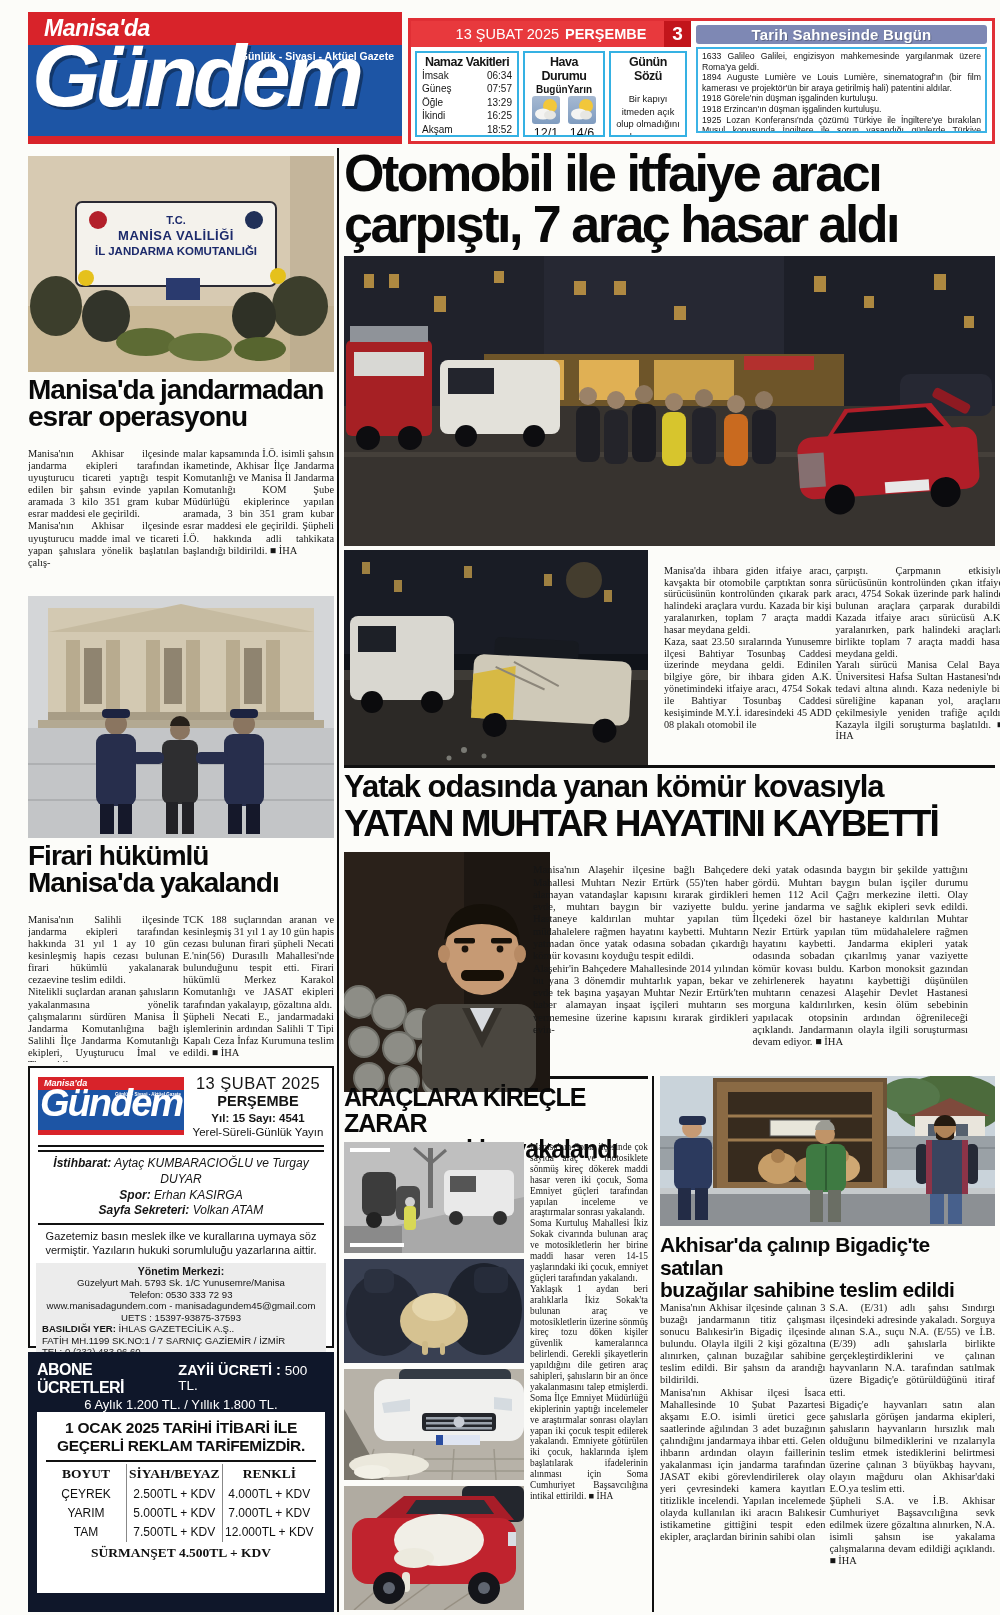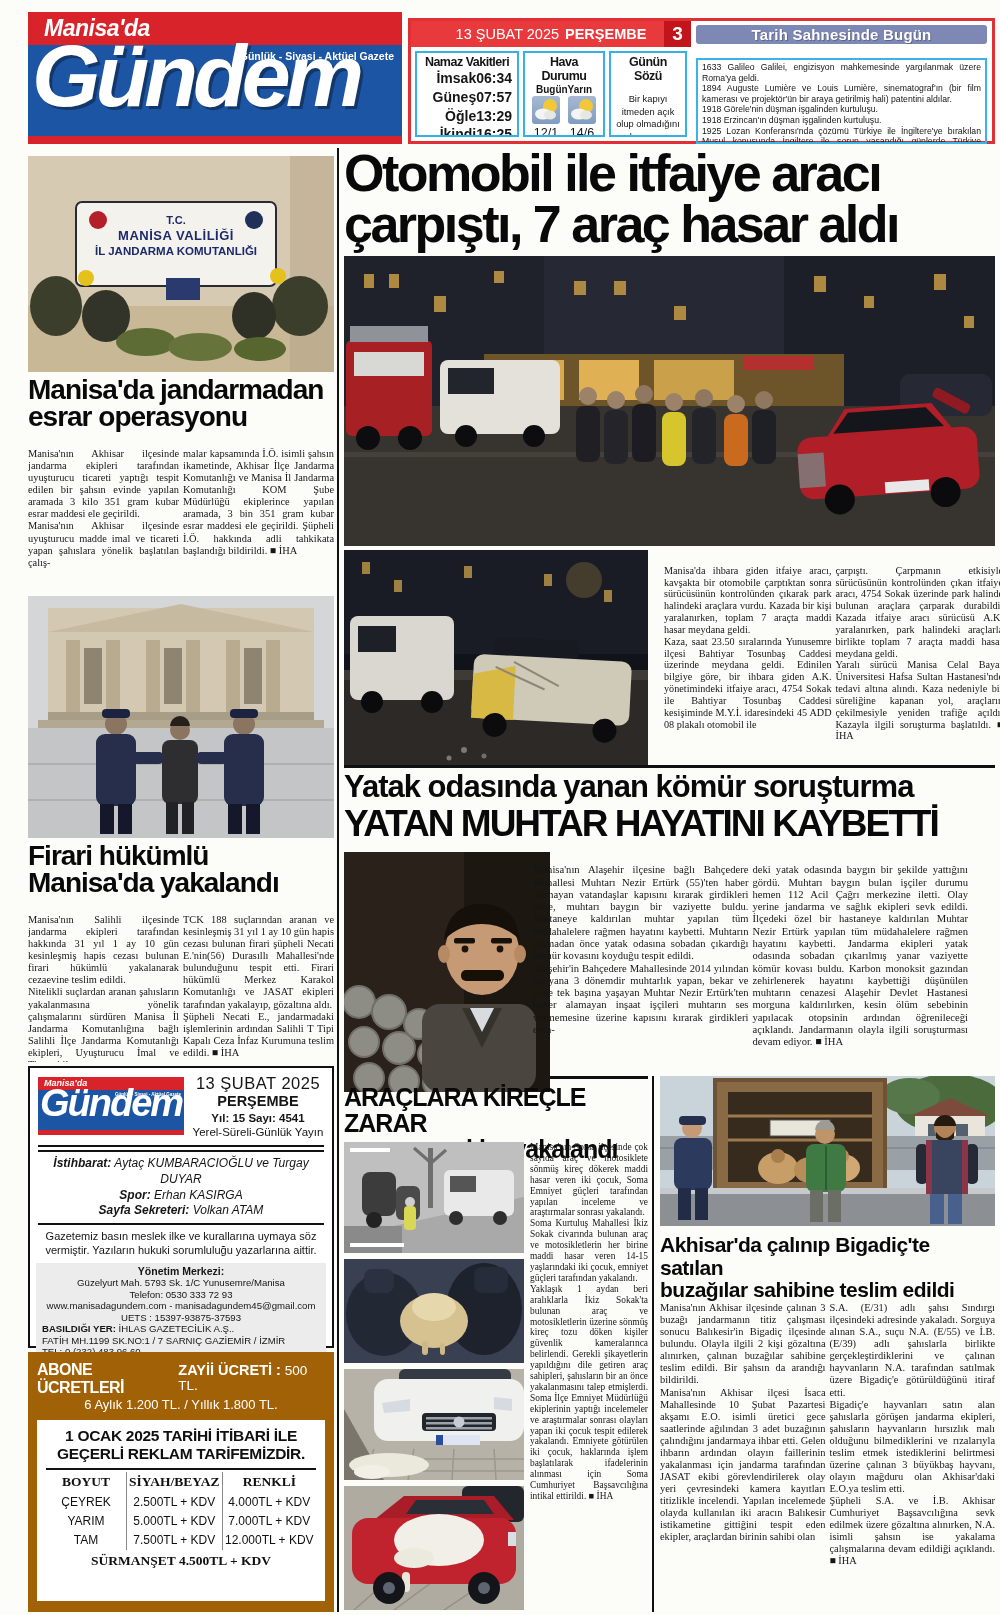--- a/index.html
+++ b/index.html
@@ -32,32 +32,32 @@
   .info-left{width:280px;position:relative}
   .date-bar{height:26px;background:#e8393d;color:#fff;display:flex;align-items:center;justify-content:center;
       gap:6px;font-family:"Liberation Sans",sans-serif;font-size:14.5px}
   .date-bar .day{font-weight:800}
   .page-badge{position:absolute;right:0;top:0;width:27px;height:26px;background:#c2151b;color:#fff;
       font-family:"Liberation Sans",sans-serif;font-weight:900;font-size:19px;display:flex;align-items:center;justify-content:center}
   .mini-boxes{display:flex;gap:4px;padding:4px;height:94px}
   .mini-box{border:2px solid #35b1e3;background:#fff;font-family:"Liberation Sans",sans-serif;padding:2px 3px;overflow:hidden}
   .mini-box .ttl{font-weight:800;font-size:12.5px;text-align:center;letter-spacing:-.5px}
   .prayer-box{width:104px}
-  .prayer-row{display:flex;justify-content:flex-end;font-size:14px;font-weight:700;line-height:1.34;padding:0 2px}
+  .prayer-row{display:flex;justify-content:space-between;font-size:10px;font-weight:400;line-height:1.34;padding:0 2px}
   .weather-box{width:82px;text-align:center}
   .wx-labels{display:flex;justify-content:center;font-size:10px;font-weight:700;margin-top:1px}
   .wx-icons{display:flex;justify-content:space-around;margin-top:1px}
   .wx-icon{width:28px;height:28px;border-radius:3px;background:linear-gradient(180deg,#a6b9d2,#7f9cc0)}
   .wx-temps{display:flex;justify-content:space-around;font-size:12.5px;margin-top:2px}
   .quote-box{flex:1}
   .quote-text{font-size:9.3px;text-align:center;margin-top:10px;line-height:1.35;padding:0 2px}
   .info-right{flex:1;padding:4px 5px}
   .hist-head{background:#7e88b4;color:#fff;font-family:"Liberation Sans",sans-serif;font-weight:800;
       font-size:15px;text-align:center;border-radius:3px;padding:1px 0;letter-spacing:.2px;text-shadow:1px 1px 0 rgba(0,0,0,.25)}
-  .hist-body{border:2px solid #3cb3e6;margin-top:14px;padding:2px 4px;font-family:"Liberation Sans",sans-serif;
+  .hist-body{border:2px solid #3cb3e6;margin-top:3px;padding:2px 4px;font-family:"Liberation Sans",sans-serif;
       font-size:8.7px;line-height:1.22;text-align:justify;height:86px;overflow:hidden}
 
   
   .imprint{position:absolute;left:28px;top:1066px;width:306px;height:282px;border:2px solid #111;
       background:#fff;font-family:"Liberation Sans",sans-serif}
   .imp-top{display:flex;align-items:center;gap:8px;padding:5px 8px 3px}
   .mini-logo{width:146px;flex:none}
   .ml-red{height:13px;background:#d8232a;color:#fff;font-style:italic;font-weight:900;font-size:9px;padding-left:6px;line-height:13px}
   .ml-blue{position:relative;height:40px;background:#1d55a5}
   .ml-title{position:absolute;left:2px;top:-8px;color:#fff;font-style:italic;font-weight:900;font-size:38px;letter-spacing:-2px}
@@ -76,28 +76,28 @@
   .imp-vdiv{width:2px;height:34px;background:#111;margin:0 6px}
   .imp-staff{text-align:center;font-size:12px;font-style:italic;line-height:1.32;padding:1px 6px}
   .imp-staff b{font-weight:800}
   .imp-disc{font-weight:400;font-size:11px;text-align:center;line-height:1.25;padding:2px 10px}
   .imp-mgmt{background:#ececec;margin:3px 6px 0;padding:2px 6px;font-size:9.6px;line-height:1.2;text-align:center}
   .imp-mgmt .mt{font-weight:800;font-size:10.5px}
   .imp-mgmt .left{text-align:left}
   .imp-mgmt b{font-weight:800}
 
   
-  .rates{position:absolute;left:28px;top:1352px;width:306px;height:260px;background:#a16207;color:#fff;
+  .rates{position:absolute;left:28px;top:1352px;width:306px;height:260px;background:#0f172a;color:#fff;
       padding:9px 9px 8px;font-family:"Liberation Sans",sans-serif}
   .rates-top{display:flex;justify-content:space-between;align-items:baseline}
   .rates-top .l1{font-weight:900;font-size:16px;letter-spacing:-.5px}
   .rates-top .l2{font-size:13.5px}
   .rates-top .l2 b{font-weight:900;font-size:14.5px}
   .rates-sub{text-align:center;font-size:13px;}
-  .tariff{background:#fff;color:#101010;margin-top:8px;padding:6px 8px 6px;height:181px;border:1px solid #fff}
+  .tariff{background:#fff;color:#101010;padding:6px 8px 6px;height:181px;border:1px solid #fff}
   .tariff-title{font-weight:900;font-size:15.5px;line-height:1.15;text-align:center;white-space:pre-line;letter-spacing:-.3px}
   .tr-grid{display:grid;grid-template-columns:80px 1fr 1fr;border-top:2px solid #111;margin-top:5px;padding-top:2px}
   .tr-grid .c{text-align:center;padding:2.5px 2px;font-size:12px}
   .tr-grid .hd{font-family:"Liberation Serif",serif;font-weight:700;font-size:13.5px}
   .tr-grid .vb{border-left:1.5px solid #888;border-right:1.5px solid #888}
   .tr-foot{font-family:"Liberation Serif",serif;font-weight:700;font-size:13.5px;text-align:center;margin-top:3px}
 
   
   .sign-overlay{position:absolute;left:48px;top:48px;width:200px;height:82px;text-align:center;
       font-family:"Liberation Sans",sans-serif;color:#1c2a6b;line-height:1.25;padding-top:10px}
@@ -457,21 +457,21 @@
 
   <div class="body-text" style="left:664px;top:553px;width:339px;height:210px;font-size:10.2px">
     <div class="twocol">
       <div>Manisa'da ihbara giden itfaiye aracı, kavşakta bir otomobile çarptıktan sonra sürücüsünün kontrolünden çıkarak park halindeki araçlara vurdu. Kazada bir kişi yaralanırken, toplam 7 araçta maddi hasar meydana geldi.
 Kaza, saat 23.50 sıralarında Yunusemre ilçesi Bahtiyar Tosunbaş Caddesi üzerinde meydana geldi. Edinilen bilgiye göre, bir ihbara giden A.K. yönetimindeki itfaiye aracı, 4754 Sokak ile Bahtiyar Tosunbaş Caddesi kesişiminde M.Y.İ. idaresindeki 45 ADD 08 plakalı otomobil ile</div>
       <div>çarpıştı. Çarpmanın etkisiyle sürücüsünün kontrolünden çıkan itfaiye aracı, 4754 Sokak üzerinde park halinde bulunan araçlara çarparak durabildi. Kazada itfaiye aracı sürücüsü A.K. yaralanırken, park halindeki araçlarla birlikte toplam 7 araçta maddi hasar meydana geldi.
 Yaralı sürücü Manisa Celal Bayar Üniversitesi Hafsa Sultan Hastanesi'nde tedavi altına alındı. Kaza nedeniyle bir süreliğine kapanan yol, araçların çekilmesiyle yeniden trafiğe açıldı. Kazayla ilgili soruşturma başlatıldı. ■ İHA</div>
     </div>
   </div>
 
-  <div class="hl" style="left:344px;top:772px;width:652px;font-size:31px">Yatak odasında yanan kömür soruşturma</div>
+  <div class="hl" style="left:344px;top:772px;width:652px;font-size:31px">Yatak odasında yanan kömür kovasıyla</div>
   <div class="hl" style="left:344px;top:806px;width:652px;font-size:37px;letter-spacing:-2px">YATAN MUHTAR HAYATINI KAYBETTİ</div>
 
   <div class="ph" style="left:344px;top:852px;width:206px;height:240px">
     <svg viewBox="0 0 206 240" width="206" height="240">
       <rect width="206" height="240" fill="#2a211a"></rect>
       <rect x="120" width="86" height="240" fill="#1d1712"></rect>
       <g fill="#8d8d86" stroke="#6f6f68" stroke-width="2">
         <circle cx="15" cy="150" r="16"></circle>
           <circle cx="45" cy="160" r="17"></circle>
           <circle cx="75" cy="172" r="15"></circle>

